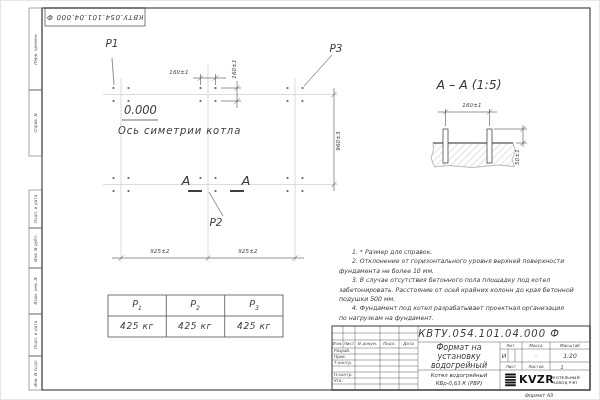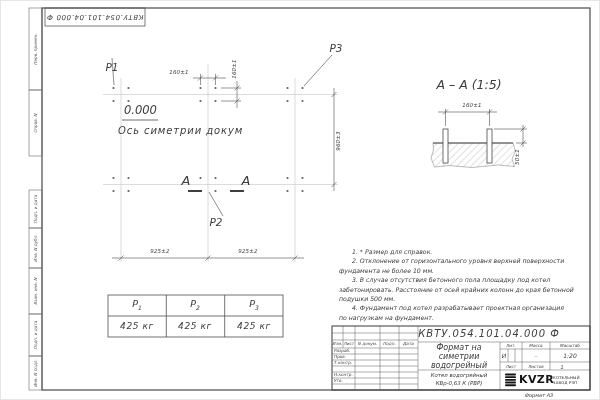--- a/index.html
+++ b/index.html
@@ -183,25 +183,25 @@
   <div class="stamp">КВТУ.054.101.04.000  Ф</div>
 
   <div class="mlabel" style="left:35.5px;top:49px">Перв. примен.</div>
   <div class="mlabel" style="left:35.5px;top:123px">Справ. N</div>
   <div class="mlabel" style="left:35.5px;top:209px">Подп. и дата</div>
   <div class="mlabel" style="left:35.5px;top:248px">Инв. N дубл.</div>
   <div class="mlabel" style="left:35.5px;top:291px">Взам. инв. N</div>
   <div class="mlabel" style="left:35.5px;top:335px">Подп. и дата</div>
   <div class="mlabel" style="left:35.5px;top:373px">Инв. N подл.</div>
 
-  <div class="t c" style="left:112px;top:67px;font-size:10.5px">Р1</div>
+  <div class="t c" style="left:112px;top:43px;font-size:10.5px">Р1</div>
   <div class="t c" style="left:336px;top:48px;font-size:10.5px">Р3</div>
   <div class="t c" style="left:216px;top:222px;font-size:10.5px">Р2</div>
   <div class="t" style="left:124px;top:105px;font-size:11.5px">0.000</div>
-  <div class="t" style="left:118px;top:126px;font-size:10px;letter-spacing:0.9px">Ось симетрии докум</div>
+  <div class="t" style="left:118px;top:126px;font-size:10px;letter-spacing:0.9px">Ось симетрии котла</div>
   <div class="t c dim" style="left:179px;top:73px">160±1</div>
   <div class="t rot dim" style="left:235px;top:69px">160±1</div>
   <div class="t rot dim" style="left:339px;top:141px">960±3</div>
   <div class="t c dim" style="left:160px;top:252px">925±2</div>
   <div class="t c dim" style="left:248px;top:252px">925±2</div>
   <div class="t c" style="left:186px;top:180px;font-size:13px">А</div>
   <div class="t c" style="left:246px;top:180px;font-size:13px">А</div>
 
   <div class="t c" style="left:469px;top:85px;font-size:12.5px">А – А (1:5)</div>
   <div class="t c dim" style="left:472px;top:106px">160±1</div>
@@ -220,21 +220,21 @@
 
   <div class="t c" style="left:137px;top:305px;font-size:9.5px"><span>Р</span><sub style="font-size:6px">1</sub></div>
   <div class="t c" style="left:195px;top:305px;font-size:9.5px"><span>Р</span><sub style="font-size:6px">2</sub></div>
   <div class="t c" style="left:254px;top:305px;font-size:9.5px"><span>Р</span><sub style="font-size:6px">3</sub></div>
   <div class="t c" style="left:137px;top:326px;font-size:9px;letter-spacing:0.6px">425 кг</div>
   <div class="t c" style="left:195px;top:326px;font-size:9px;letter-spacing:0.6px">425 кг</div>
   <div class="t c" style="left:254px;top:326px;font-size:9px;letter-spacing:0.6px">425 кг</div>
 
   <div class="t c" style="left:489px;top:334px;font-size:10px;letter-spacing:1px">КВТУ.054.101.04.000  Ф</div>
   <div class="t c" style="left:459px;top:347.5px;font-size:8px">Формат на</div>
-  <div class="t c" style="left:459px;top:356.5px;font-size:8px">симетрии</div>
+  <div class="t c" style="left:459px;top:356.5px;font-size:8px">установку</div>
   <div class="t c" style="left:459px;top:365.5px;font-size:8px">водогрейный</div>
   <div class="t c" style="left:459px;top:375.5px;font-size:5.4px">Котел водогрейный</div>
   <div class="t c" style="left:459px;top:383.5px;font-size:5.4px">КВр-0,63 К (РВР)</div>
 
   <div class="tb c" style="left:337.5px;top:344px">Изм.</div>
   <div class="tb c" style="left:349px;top:344px">Лист</div>
   <div class="tb c" style="left:367.5px;top:344px">N докум.</div>
   <div class="tb c" style="left:389.5px;top:344px">Подп.</div>
   <div class="tb c" style="left:408.5px;top:344px">Дата</div>
 

